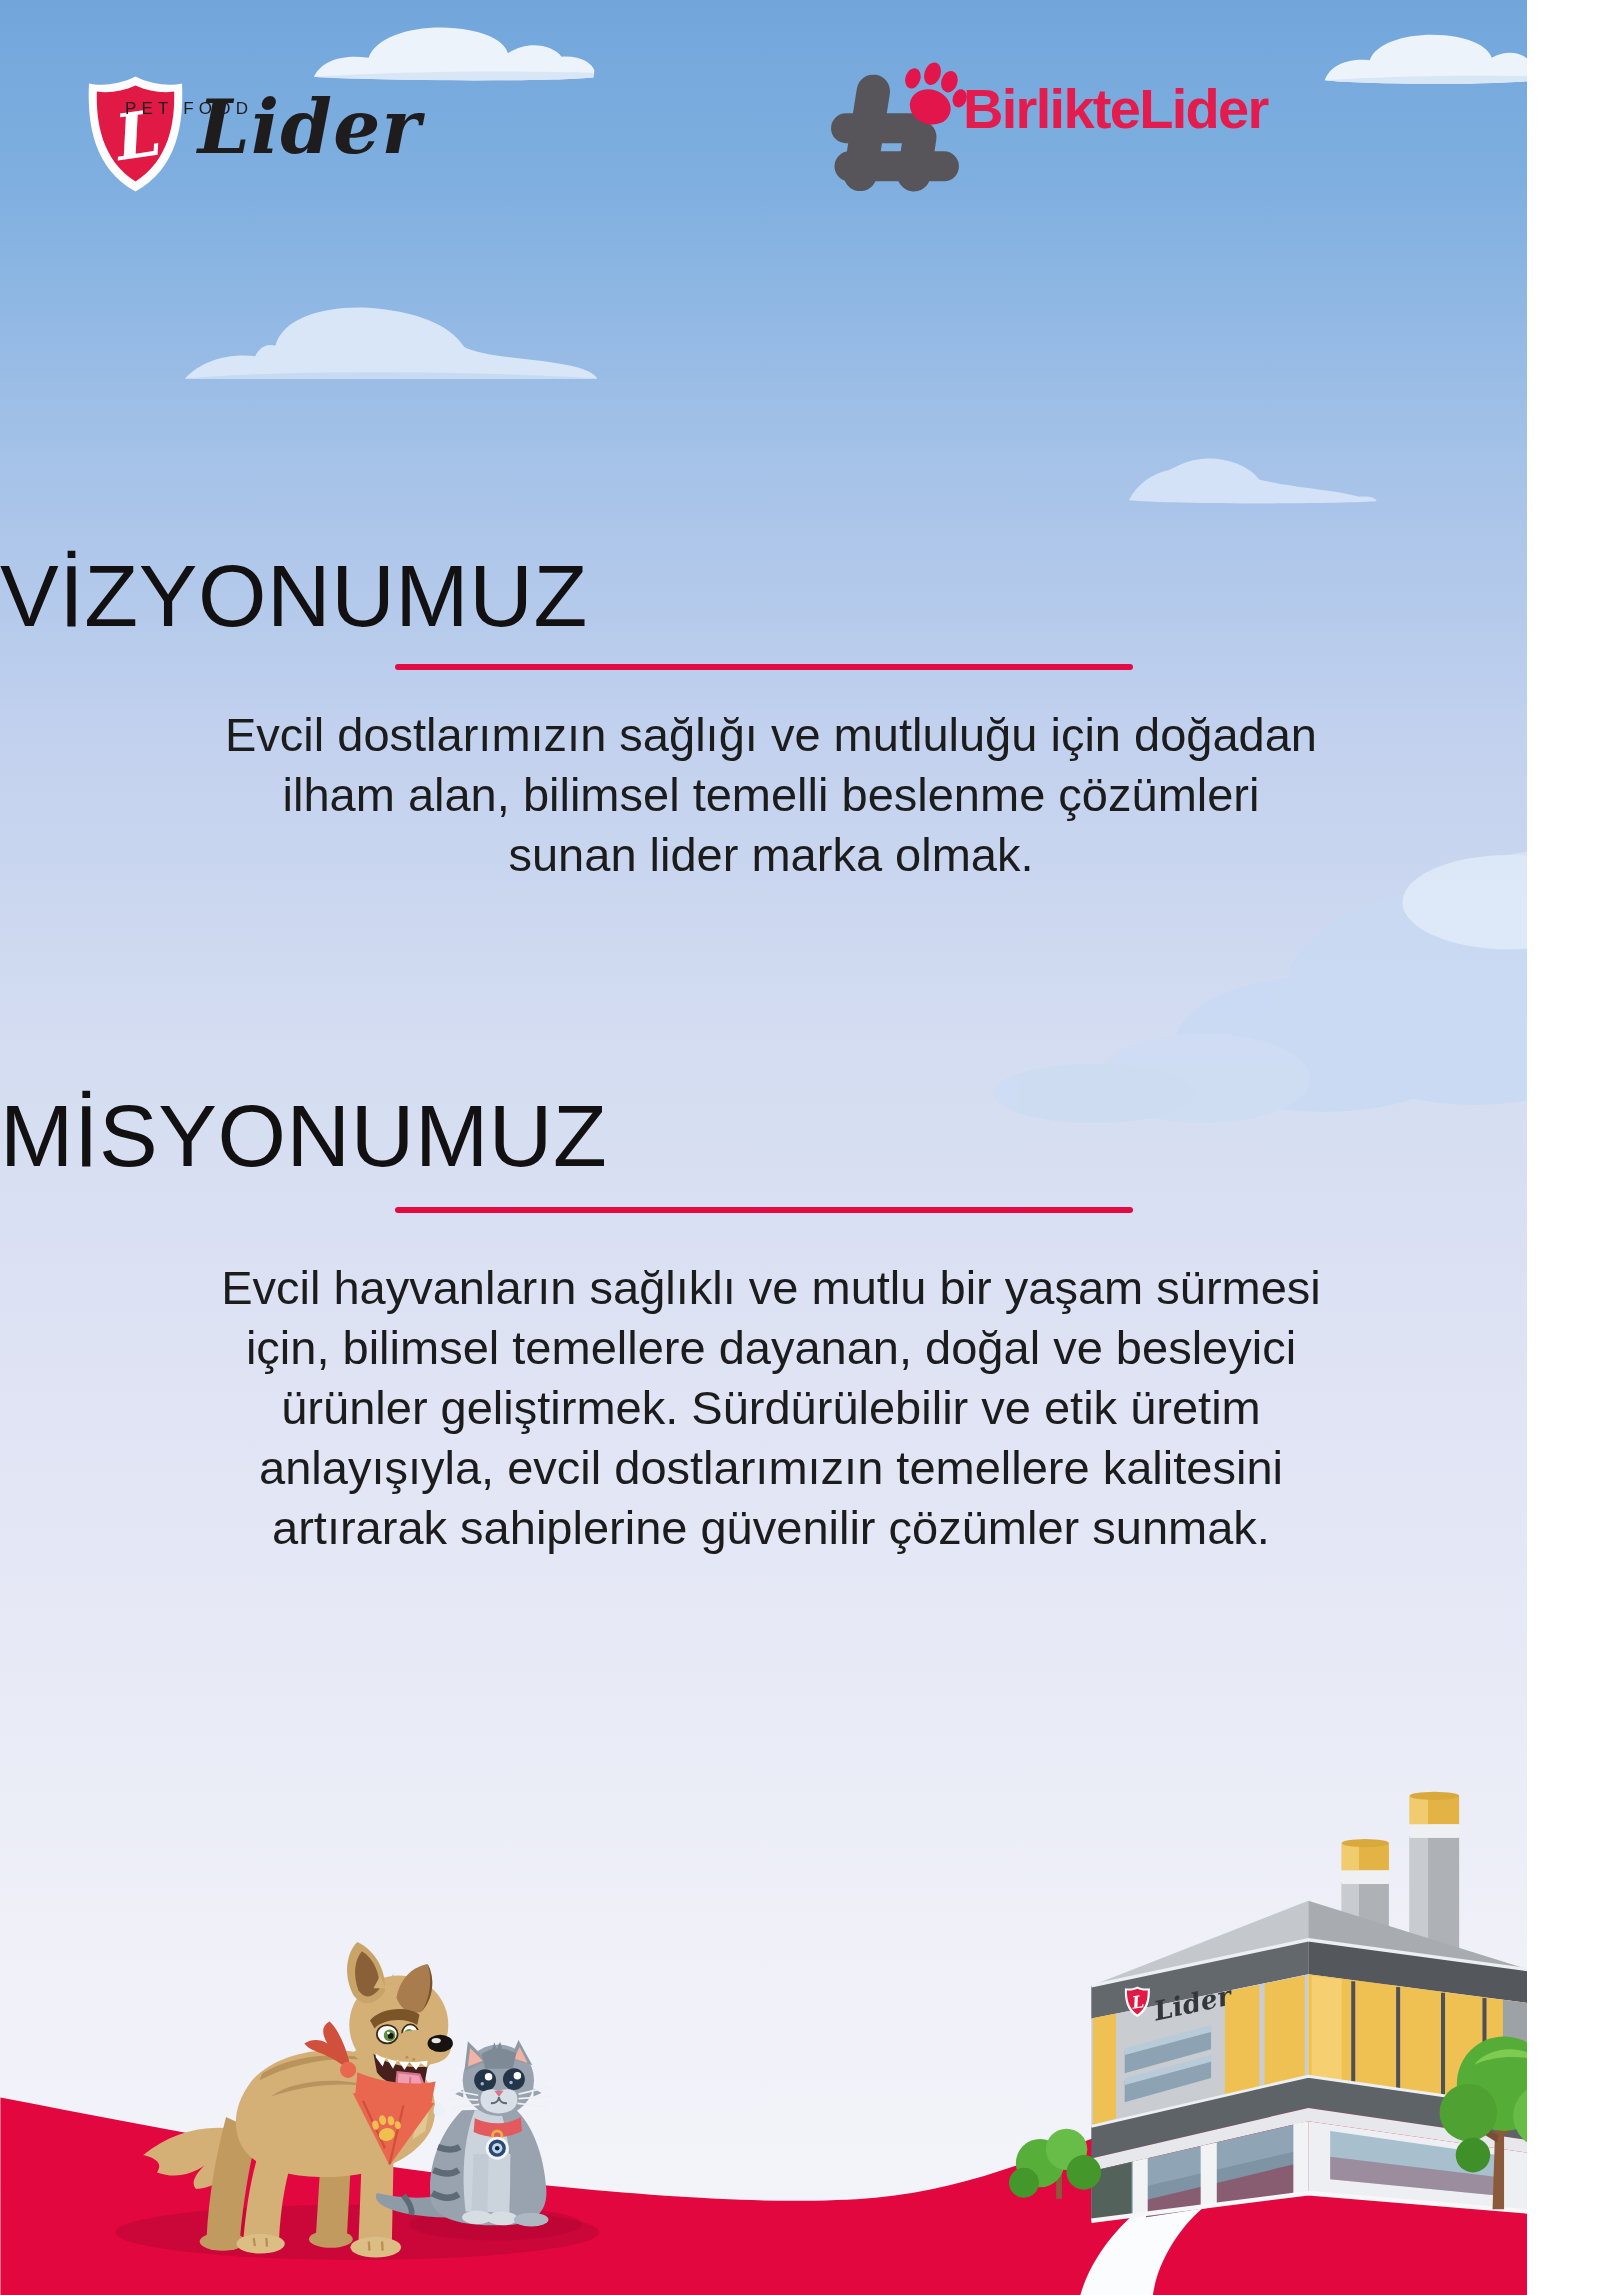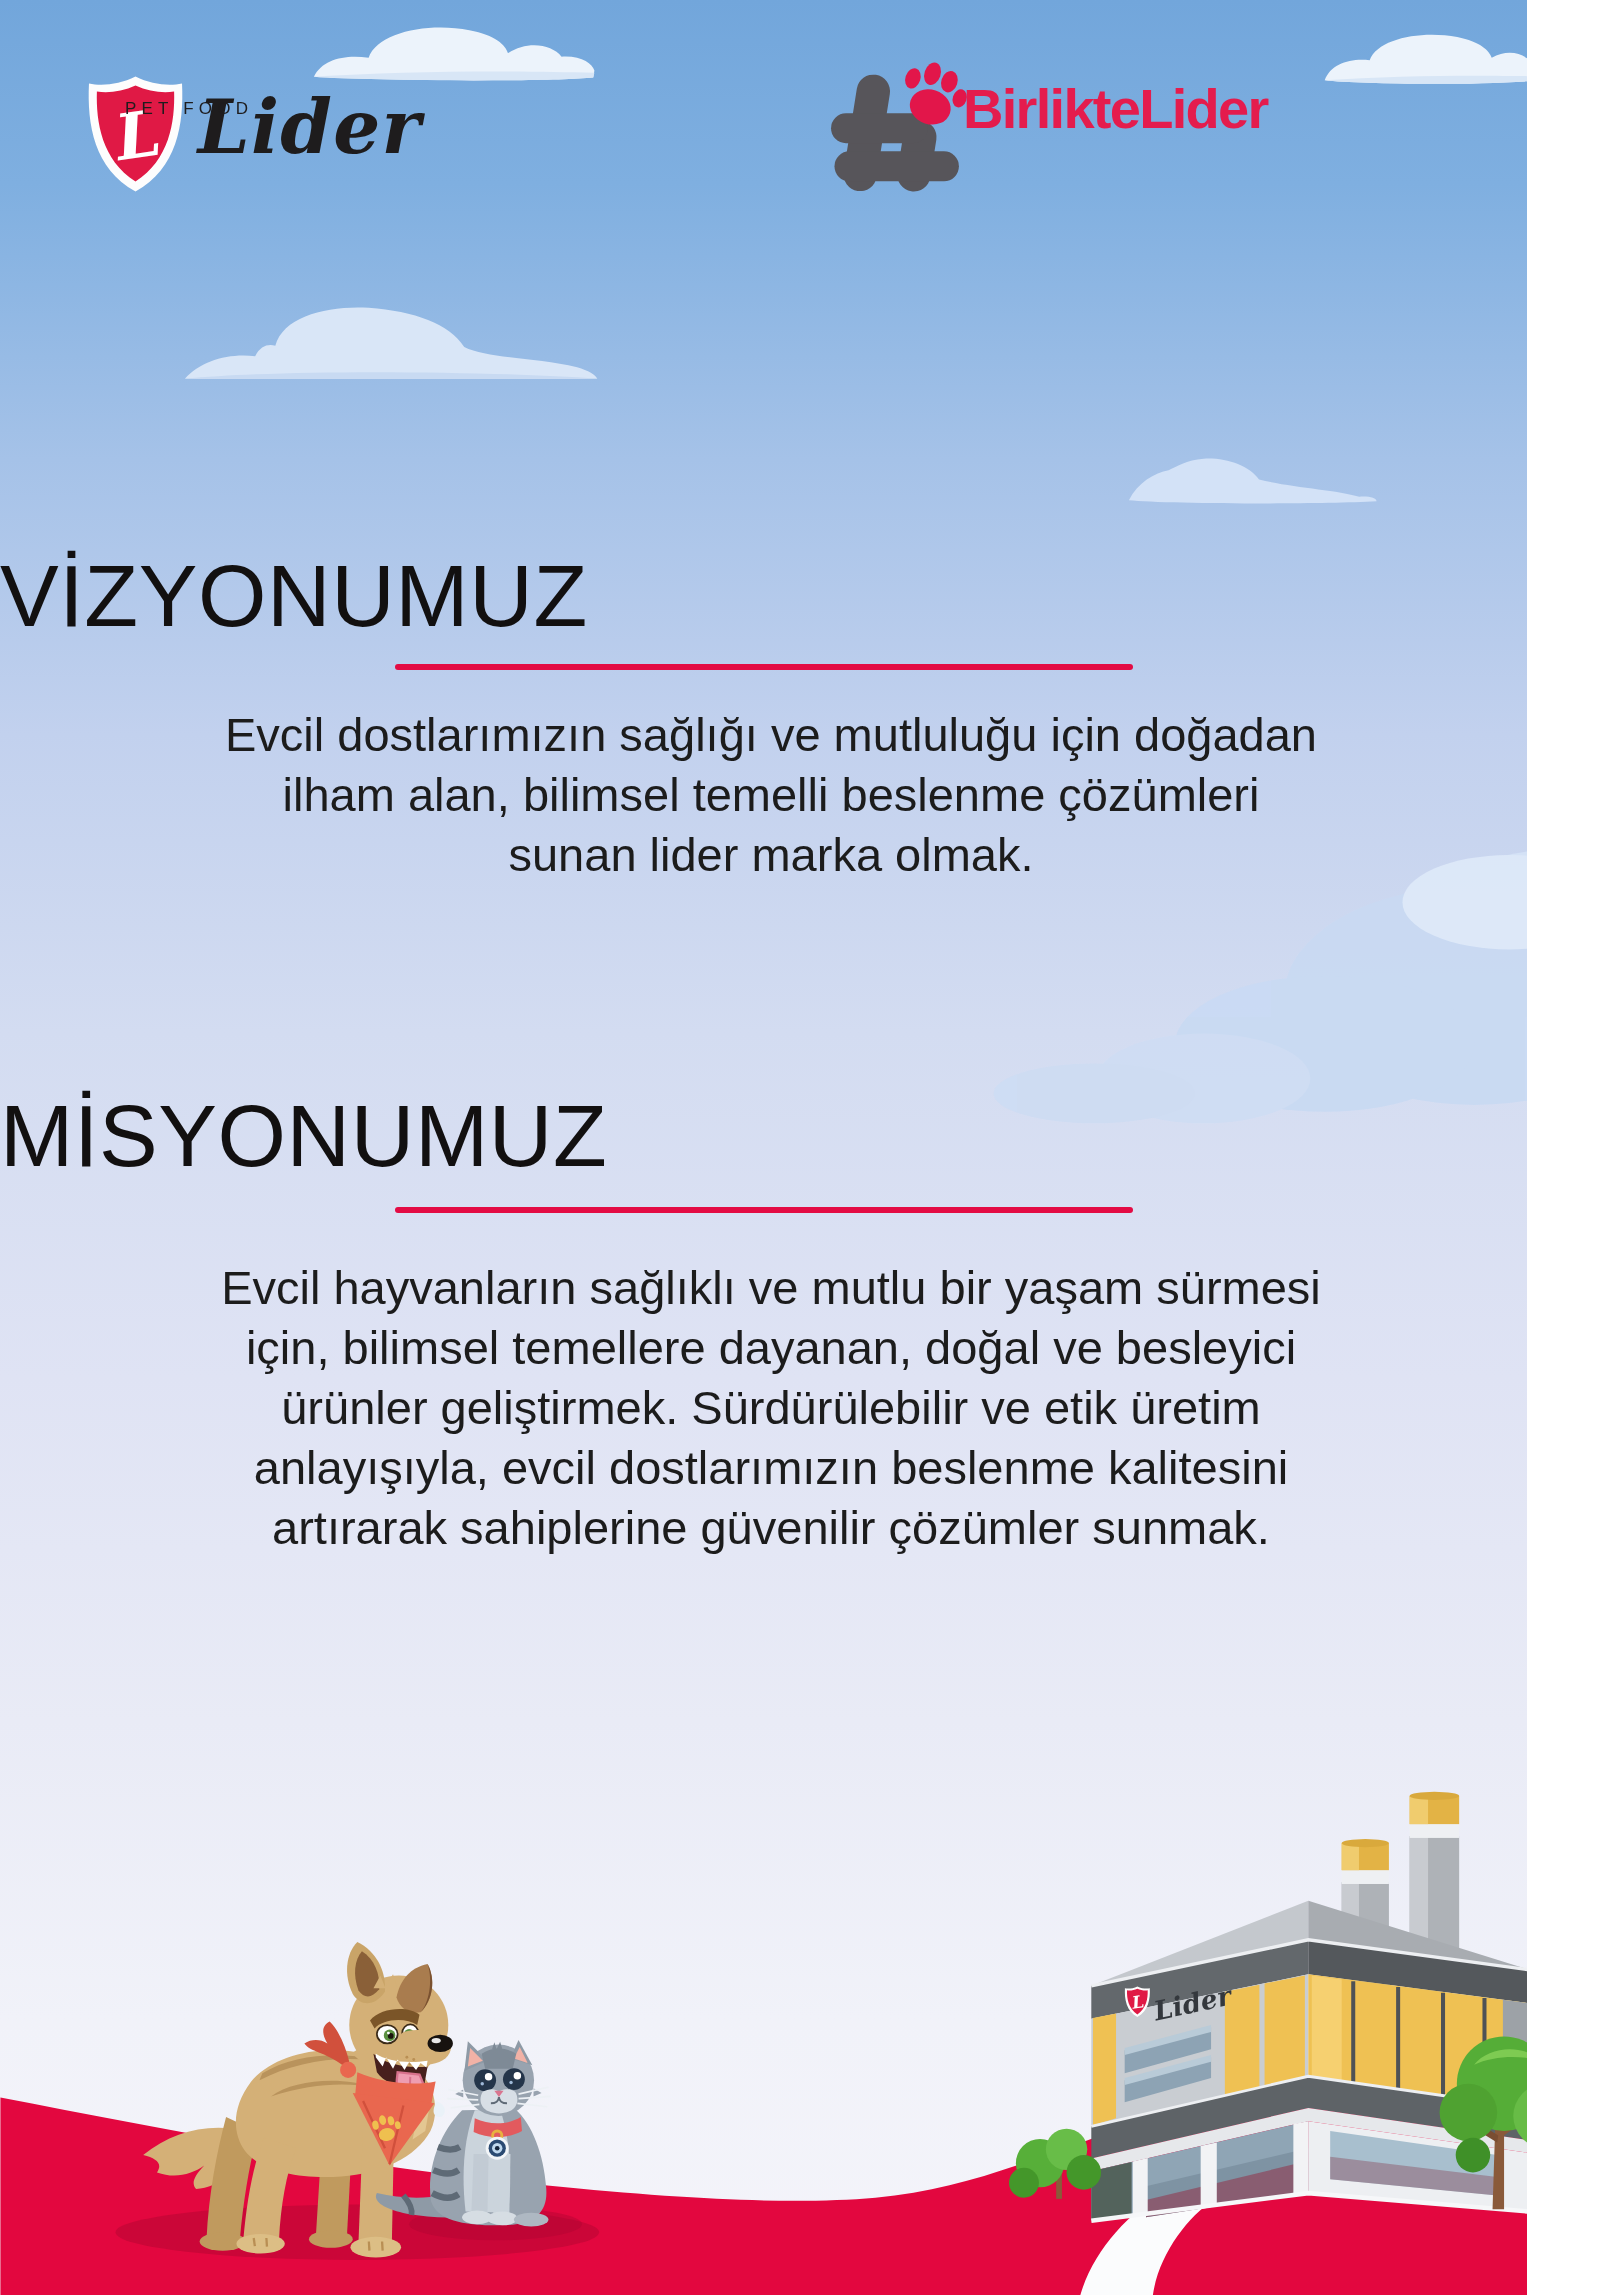--- a/index.html
+++ b/index.html
@@ -129,21 +129,21 @@
     <div>ilham alan, bilimsel temelli beslenme çözümleri</div>
     <div>sunan lider marka olmak.</div>
   </div>
 
   <div class="abs section-title" style="top:1088px;">MİSYONUMUZ</div>
   <div class="abs title-underline" style="top:1207px;"></div>
   <div class="abs section-body" style="top:1258px;">
     <div>Evcil hayvanların sağlıklı ve mutlu bir yaşam sürmesi</div>
     <div>için, bilimsel temellere dayanan, doğal ve besleyici</div>
     <div>ürünler geliştirmek. Sürdürülebilir ve etik üretim</div>
-    <div>anlayışıyla, evcil dostlarımızın beslenme kalitesini</div>
+    <div>anlayışıyla, evcil dostlarımızın temellere kalitesini</div>
     <div>artırarak sahiplerine güvenilir çözümler sunmak.</div>
   </div>
 
   <svg class="abs" style="left:0;top:1751px;" width="1615" height="544" viewBox="0 3040 2804 945">
 
     <path d="M0,3642 C300,3700 600,3760 950,3795 C1200,3820 1380,3828 1520,3816
          C1680,3802 1800,3745 1950,3695 C2100,3648 2300,3630 2500,3636
          C2650,3640 2740,3646 2804,3650 L2804,3985 L0,3985 Z" fill="#E3073F"></path>
 
     <ellipse cx="620" cy="3876" rx="420" ry="48" fill="#AD0631" opacity="0.45"></ellipse>

